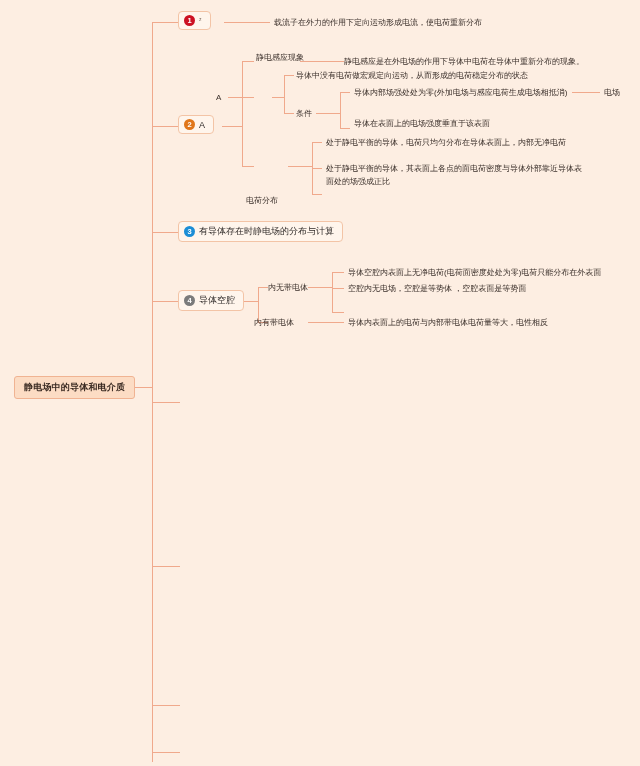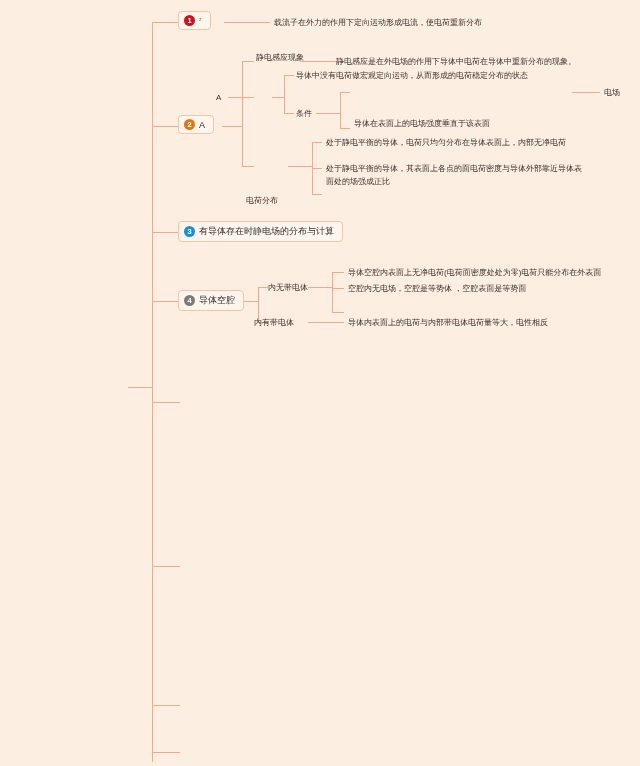--- a/index.html
+++ b/index.html
@@ -106,38 +106,42 @@
   <div class="ln h" style="left:258px;top:322px;width:10px;"></div>
 
   <div class="ln h" style="left:308px;top:287px;width:24px;"></div>
   <div class="ln v" style="left:332px;top:272px;height:40px;"></div>
   <div class="ln h" style="left:332px;top:272px;width:12px;"></div>
   <div class="ln h" style="left:332px;top:288px;width:12px;"></div>
   <div class="ln h" style="left:332px;top:312px;width:12px;"></div>
 
   <div class="ln h" style="left:308px;top:322px;width:36px;"></div>
 
+  <div class="node root">
+    <span>静电场中的导体和电介质</span>
+  </div>
 
   <div class="node l1" style="left:178px;top:11px;">
     <span class="badge" style="background:#cc1122;">1</span>
     <span class="sup">z</span>
   </div>
   <div class="t" style="left:274px;top:16px;">载流子在外力的作用下定向运动形成电流，使电荷重新分布</div>
 
   <div class="node l1" style="left:178px;top:115px;">
     <span class="badge" style="background:#e0761a;">2</span>
     <span>A</span>
   </div>
 
   <div class="t" style="left:256px;top:51px;">静电感应现象</div>
-  <div class="t" style="left:336px;top:55px;">静电感应是在外电场的作用下导体中电荷在导体中重新分布的现象。</div>
+  <div class="t" style="left:344px;top:55px;">静电感应是在外电场的作用下导体中电荷在导体中重新分布的现象。</div>
 
   <div class="t" style="left:216px;top:91px;">A</div>
   <div class="t" style="left:296px;top:69px;">导体中没有电荷做宏观定向运动，从而形成的电荷稳定分布的状态</div>
   <div class="t" style="left:296px;top:107px;">条件</div>
+  <div class="t" style="left:354px;top:86px;">导体内部场强处处为零(外加电场与感应电荷生成电场相抵消)</div>
   <div class="t" style="left:604px;top:86px;">电场</div>
   <div class="t" style="left:354px;top:117px;">导体在表面上的电场强度垂直于该表面</div>
 
   <div class="t" style="left:246px;top:160px;margin-top:34px;">电荷分布</div>
   <div class="t wrap" style="left:326px;top:162px;width:256px;">处于静电平衡的导体，其表面上各点的面电荷密度与导体外部靠近导体表面处的场强成正比</div>
   <div class="t" style="left:326px;top:136px;">处于静电平衡的导体，电荷只均匀分布在导体表面上，内部无净电荷</div>
 
   <div class="node l1" style="left:178px;top:221px;">
     <span class="badge" style="background:#1c8ed6;">3</span>
     <span>有导体存在时静电场的分布与计算</span>

